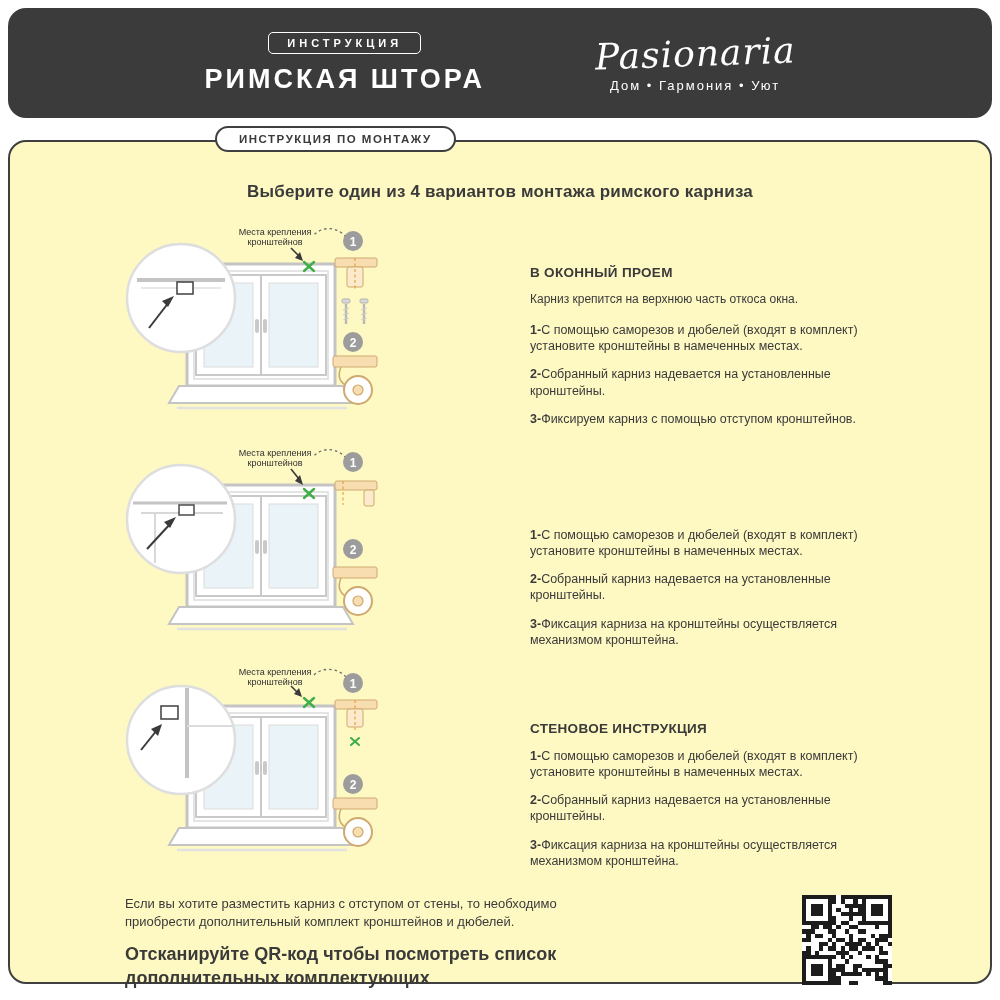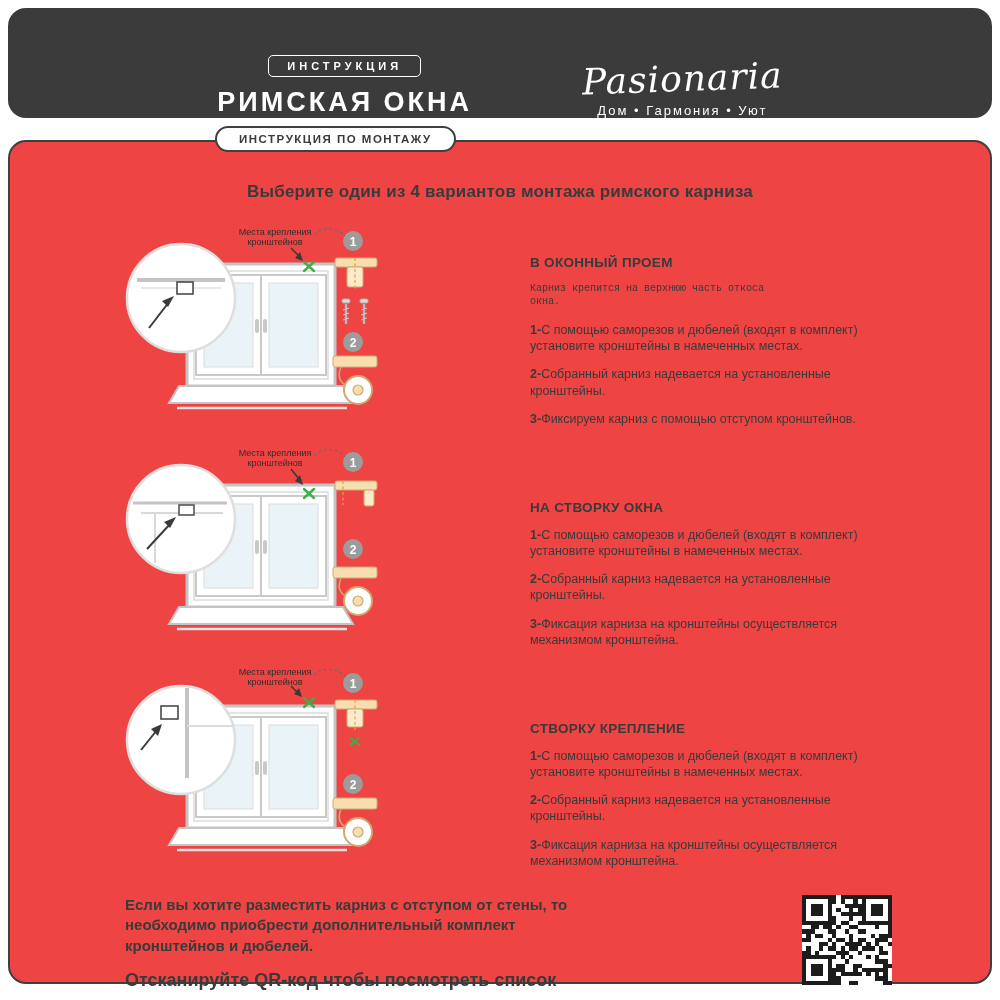--- a/index.html
+++ b/index.html
@@ -7,80 +7,80 @@
   body {
     width:1000px; height:1000px;
     font-family:"Liberation Sans", sans-serif;
     color:#3a3a3a;
   }
   .page { position:relative; width:1000px; height:1000px; padding:8px; }
 
   
   .header {
     height:110px; background:#3b3b3b; border-radius:18px;
-    display:flex; align-items:flex-end; justify-content:center; gap:110px;
+    display:flex; align-items:center; justify-content:center; gap:110px;
     color:#ffffff;
   }
   .header-left { text-align:center; }
   .tag-pill {
     display:inline-block; border:1.5px solid #ffffff; border-radius:5px;
     padding:4px 18px; font-size:11px; font-weight:600; letter-spacing:4px;
     margin-bottom:10px;
   }
   .header-title { font-size:27px; font-weight:700; letter-spacing:3px; }
   .brand { text-align:center; }
   .brand-name {
     font-family:"DejaVu Serif", serif; font-style:italic; font-size:36px;
     letter-spacing:1px; transform:rotate(-2deg);
   }
   .brand-tagline { font-size:13px; letter-spacing:2px; margin-top:4px; }
 
   
   .content {
     position:relative; margin-top:22px; height:844px;
     border:2px solid #3f3f3f; border-radius:18px;
-    padding:26px 40px 16px 40px; background:#ef4444;
+    padding:26px 40px 16px 40px; background:#fef9c3;
   }
   .content-pill {
     position:absolute; top:-16px; left:205px; background:#ffffff;
     border:2px solid #3f3f3f; border-radius:16px; padding:5px 22px;
     font-size:11.5px; font-weight:700; letter-spacing:1.5px;
   }
   .heading { text-align:center; font-size:17px; font-weight:700; margin-top:14px; letter-spacing:0.2px; }
 
   
   .variant { display:flex; margin-top:22px; margin-bottom:6px;align-items:flex-end; }
   .variant + .variant { margin-top:4px; }
   .ill { width:280px; margin-left:75px; flex:0 0 auto; }
   .ill-svg { display:block; }
   .variant-text { width:368px; margin-left:125px; padding-top:12px; }
   .variant-title { font-size:13.5px; font-weight:800; letter-spacing:0.3px; margin-bottom:12px; }
-  .subtitle { font-size:10px; line-height:1.3; max-width:270px; margin-bottom:14px;font-family:Liberation Mono, monospace; }
+  .subtitle { font-size:12px; line-height:1.3; max-width:270px; margin-bottom:14px; }
   .subtitle:empty { display:none; }
   .step { font-size:12.5px; line-height:1.3; margin-bottom:12px; }
   .step-num { font-weight:700; }
 
   
   .footer { display:flex; justify-content:space-between; margin-top:14px; padding-right:58px; }
   .footer-texts { margin-left:75px; max-width:490px; }
-  .footer-text { font-size:15px; line-height:1.35; max-width:480px;font-weight:bold; }
+  .footer-text { font-size:13px; line-height:1.35; max-width:480px; }
   .footer-bold { font-size:18px; line-height:1.35; font-weight:700; max-width:470px; margin-top:12px; }
   .qr { display:grid; grid-template-columns:repeat(21, 1fr); width:90px; height:90px; background:#ffffff; }
   .qr i { display:block; }
   .qr i.d { background:#1c1c1c; }
 </style>
 </head>
 <body>
 
 <div class="page">
 
   <header class="header">
     <div class="header-left">
       <div class="tag-pill">ИНСТРУКЦИЯ</div>
-      <div class="header-title">РИМСКАЯ ОКНА</div>
+      <div class="header-title">РИМСКАЯ ШТОРА</div>
     </div>
     <div class="brand">
       <div class="brand-name">Pasionaria</div>
       <div class="brand-tagline">Дом  •  Гармония  •  Уют</div>
     </div>
   </header>
 
   <main class="content">
     <div class="content-pill">ИНСТРУКЦИЯ ПО МОНТАЖУ</div>
     <h2 class="heading">Выберите один из 4 вариантов монтажа римского карниза</h2>
@@ -205,21 +205,20 @@
           </g>
           <g>
             <rect x="208" y="122" width="44" height="11" rx="2" fill="#f7ddb0" stroke="#cfa96e"></rect>
             <path d="M216 133 q -6 14 8 20" fill="none" stroke="#cfa96e" stroke-width="1.5"></path>
             <circle cx="233" cy="156" r="14" fill="#fff" stroke="#cfa96e" stroke-width="2"></circle>
             <circle cx="233" cy="156" r="5" fill="#f7ddb0" stroke="#cfa96e" stroke-width="1.2"></circle>
           </g>
         </svg>
       </div>
       <div class="variant-text">
-        <h3 class="variant-title">НА СТВОРКУ ОКНА</h3>
 
         <p class="step"><span class="step-num">1-</span><span>С помощью саморезов и дюбелей (входят в комплект) установите кронштейны в намеченных местах.</span></p>
         <p class="step"><span class="step-num">2-</span><span>Собранный карниз надевается на установленные кронштейны.</span></p>
         <p class="step"><span class="step-num">3-</span><span>Фиксация карниза на кронштейны осуществляется механизмом кронштейна.</span></p>
       </div>
     </section>
 
     <section class="variant">
       <div class="ill">
         <svg class="ill-svg" width="280" height="215" viewBox="0 0 280 215">
@@ -269,21 +268,21 @@
           </g>
           <g>
             <rect x="208" y="132" width="44" height="11" rx="2" fill="#f7ddb0" stroke="#cfa96e"></rect>
             <path d="M216 143 q -6 14 8 20" fill="none" stroke="#cfa96e" stroke-width="1.5"></path>
             <circle cx="233" cy="166" r="14" fill="#fff" stroke="#cfa96e" stroke-width="2"></circle>
             <circle cx="233" cy="166" r="5" fill="#f7ddb0" stroke="#cfa96e" stroke-width="1.2"></circle>
           </g>
         </svg>
       </div>
       <div class="variant-text">
-        <h3 class="variant-title">СТВОРКУ КРЕПЛЕНИЕ</h3>
+        <h3 class="variant-title">СТЕНОВОЕ ИНСТРУКЦИЯ</h3>
 
         <p class="step"><span class="step-num">1-</span><span>С помощью саморезов и дюбелей (входят в комплект) установите кронштейны в намеченных местах.</span></p>
         <p class="step"><span class="step-num">2-</span><span>Собранный карниз надевается на установленные кронштейны.</span></p>
         <p class="step"><span class="step-num">3-</span><span>Фиксация карниза на кронштейны осуществляется механизмом кронштейна.</span></p>
       </div>
     </section>
 
     <div class="footer">
       <div class="footer-texts">
         <p class="footer-text">Если вы хотите разместить карниз с отступом от стены, то необходимо приобрести дополнительный комплект кронштейнов и дюбелей.</p>

